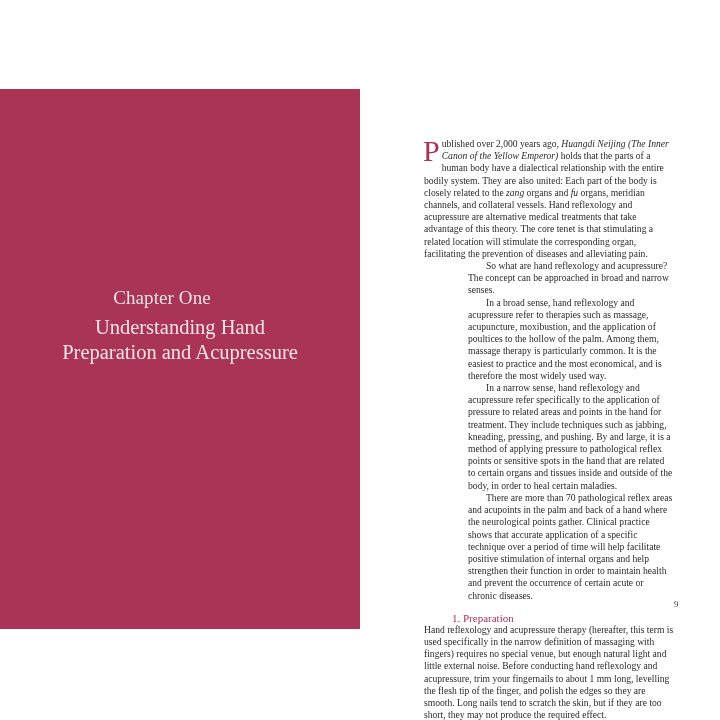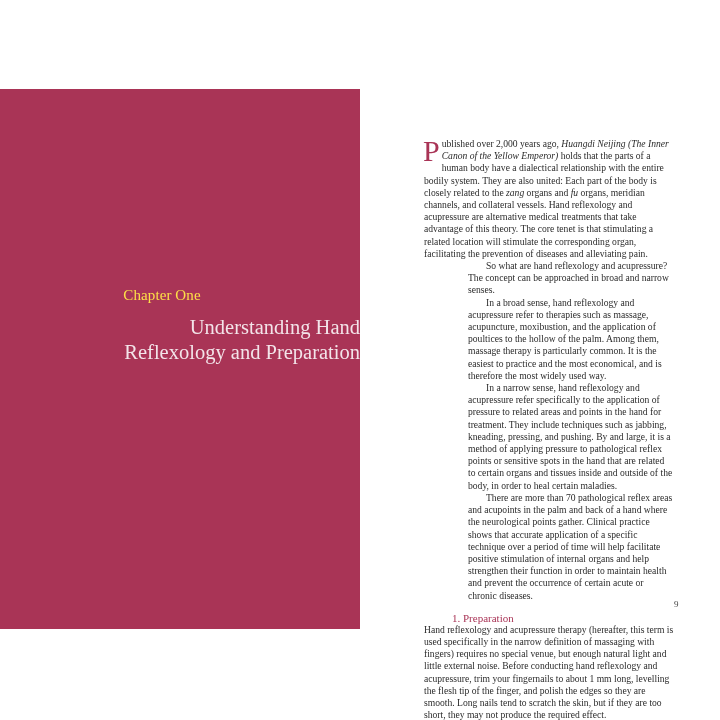--- a/index.html
+++ b/index.html
@@ -2,41 +2,41 @@
 <html><head>
 <meta charset="utf-8">
 <style>
   html, body { margin:0; padding:0; }
   body { width:720px; height:720px; background:#ffffff; position:relative; overflow:hidden;
          font-family:"Liberation Serif","DejaVu Serif",serif; }
   .spread { position:absolute; left:0; top:0; width:720px; height:720px; }
   .left-page { position:absolute; left:0; top:89px; width:360px; height:540px; background:#A93456; }
   .right-page { position:absolute; left:360px; top:89px; width:360px; height:540px; background:#ffffff; }
   .chapter-label { position:absolute; left:0; width:324px; top:198px; text-align:center;
-                   color:#fde047; font-size:15px; letter-spacing:0.1px; }
-  .chapter-title { position:absolute; left:0; width:360px; top:226px; text-align:right;
+                   color:#e5e5e5; font-size:19px; letter-spacing:0.1px; }
+  .chapter-title { position:absolute; left:0; width:360px; top:226px; text-align:center;
                    color:#F3E4E9; font-size:20.5px; line-height:25px; }
   .body-text { position:absolute; left:64px; top:49px; width:250px; color:#2b2b2b;
                font-size:9.6px; line-height:12.2px; text-align:left; }
   .body-text p { margin:0; }
   .body-text p.indent { text-indent:18px;margin-left:44px; }
   .dropcap { float:left; font-size:30px; line-height:24px; color:#A93456; margin:1px 2px 0 -1px; }
   .section-heading { color:#A93456; font-size:11px; line-height:12px; margin-top:10px;margin-left:28px; }
   .page-number { position:absolute; left:314px; top:510px; font-size:9px; color:#444; }
   em { font-style:italic; }
 </style>
 </head>
 <body>
 
 <div class="spread">
   <div class="left-page">
     <div class="chapter-label">Chapter One</div>
     <div class="chapter-title">
       <div>Understanding Hand</div>
-      <div>Reflexology and Preparation</div>
+      <div>Preparation and Acupressure</div>
     </div>
   </div>
 
   <div class="right-page">
     <div class="body-text">
       <p><span class="dropcap">P</span><span>ublished over 2,000 years ago, </span><em>Huangdi Neijing (The Inner Canon of the Yellow Emperor)</em><span> holds that the parts of a human body have a dialectical relationship with the entire bodily system. They are also united: Each part of the body is closely related to the </span><em>zang</em><span> organs and </span><em>fu</em><span> organs, meridian channels, and collateral vessels. Hand reflexology and acupressure are alternative medical treatments that take advantage of this theory. The core tenet is that stimulating a related location will stimulate the corresponding organ, facilitating the prevention of diseases and alleviating pain.</span></p>
       <p class="indent">So what are hand reflexology and acupressure? The concept can be approached in broad and narrow senses.</p>
       <p class="indent">In a broad sense, hand reflexology and acupressure refer to therapies such as massage, acupuncture, moxibustion, and the application of poultices to the hollow of the palm. Among them, massage therapy is particularly common. It is the easiest to practice and the most economical, and is therefore the most widely used way.</p>
       <p class="indent">In a narrow sense, hand reflexology and acupressure refer specifically to the application of pressure to related areas and points in the hand for treatment. They include techniques such as jabbing, kneading, pressing, and pushing. By and large, it is a method of applying pressure to pathological reflex points or sensitive spots in the hand that are related to certain organs and tissues inside and outside of the body, in order to heal certain maladies.</p>
       <p class="indent">There are more than 70 pathological reflex areas and acupoints in the palm and back of a hand where the neurological points gather. Clinical practice shows that accurate application of a specific technique over a period of time will help facilitate positive stimulation of internal organs and help strengthen their function in order to maintain health and prevent the occurrence of certain acute or chronic diseases.</p>

